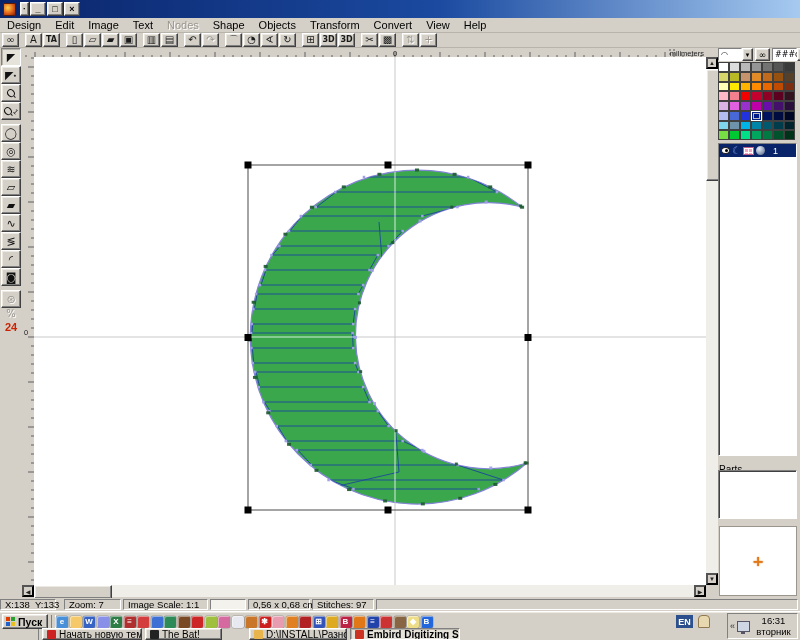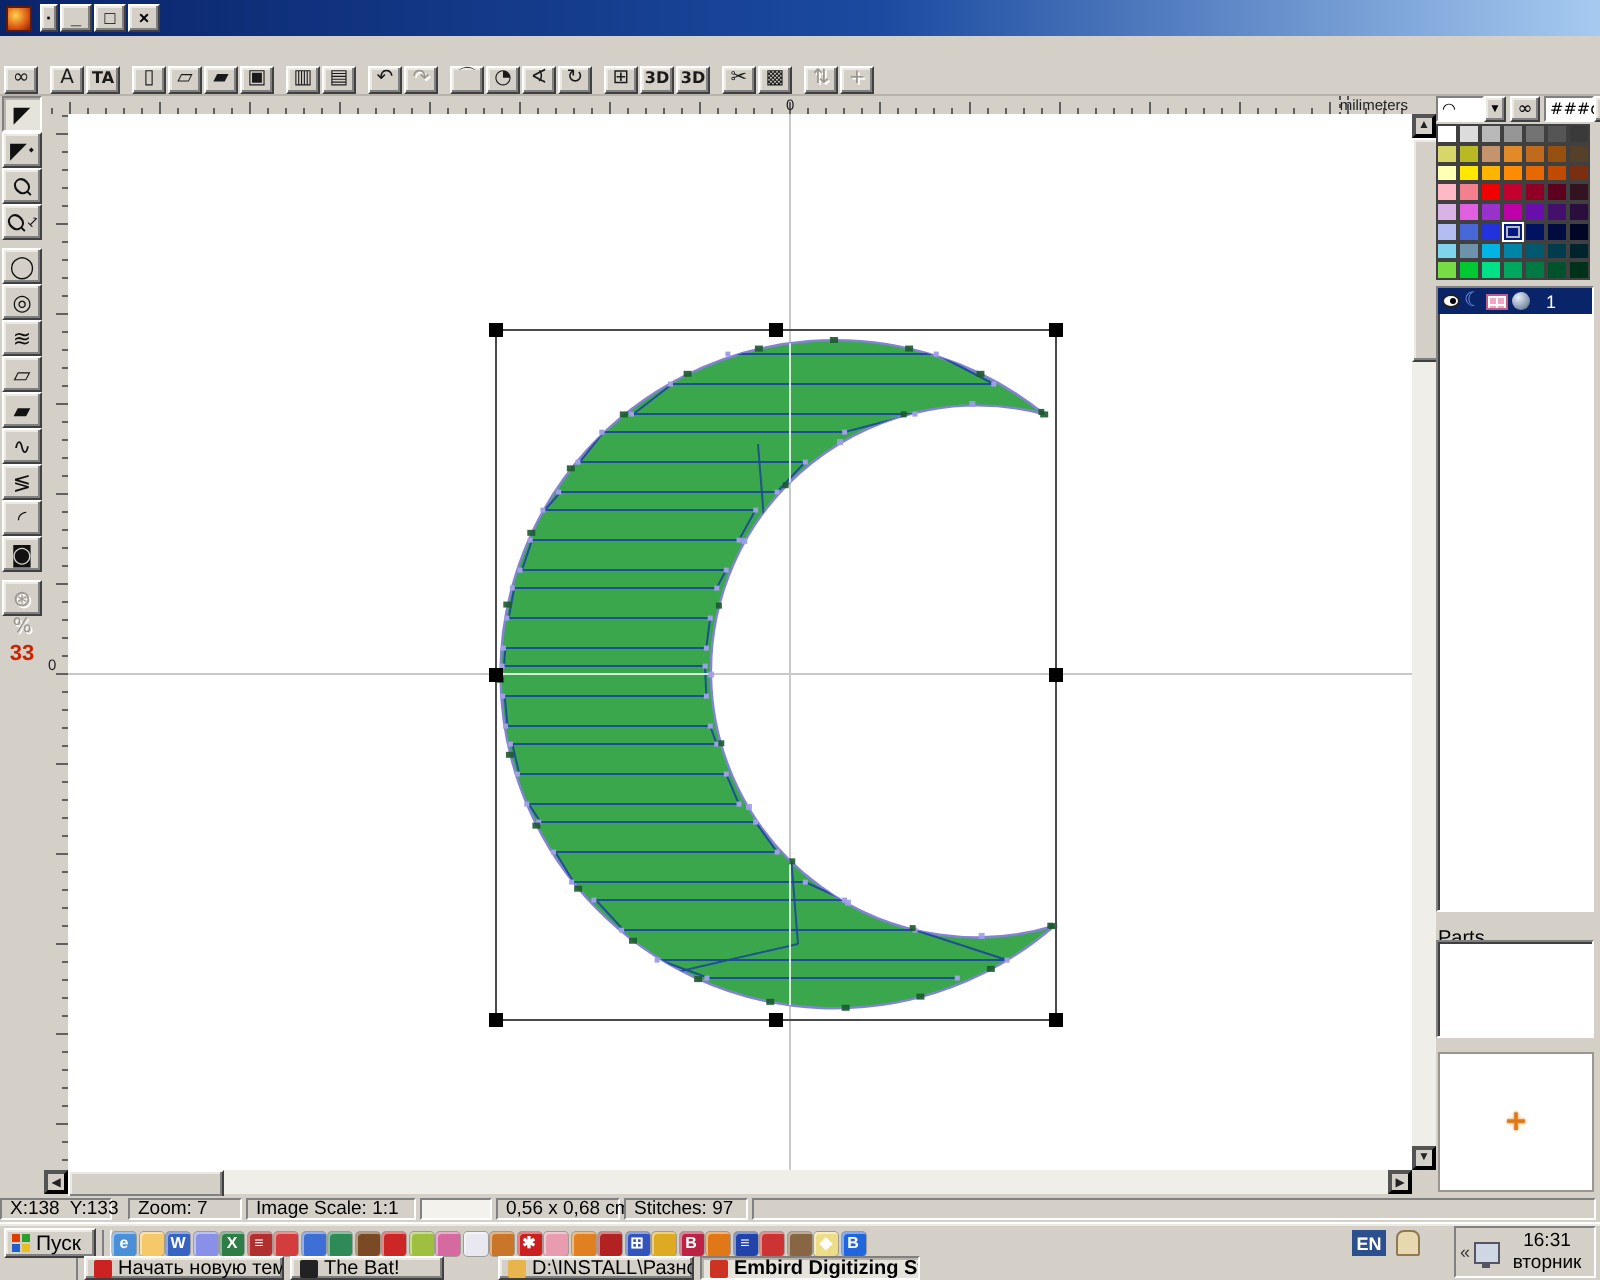--- a/index.html
+++ b/index.html
@@ -106,21 +106,21 @@
   #statusbar{left:0;top:598px;width:800px;height:13px;background:#d4d0c8;}
   .seg{position:absolute;top:1px;height:11px;box-sizing:border-box;background:#d4d0c8;
      border:1px solid;border-color:#808080 #ffffff #ffffff #808080;
      font-size:9.5px;display:flex;align-items:center;padding:0 4px;white-space:pre;color:#000;}
   .seg.box{background:#f4f2ec;}
 
   
   #taskbar{left:0;top:611px;width:800px;height:29px;background:#d4d0c8;border-top:1px solid #ffffff;
      box-shadow:inset 0 1px 0 #ece9e2;}
   #start-btn{left:2px;top:2px;width:46px;height:15px;display:flex;align-items:center;gap:3px;
-     padding:0 3px;box-sizing:border-box;font-weight:normal;font-size:10.5px;}
+     padding:0 3px;box-sizing:border-box;font-weight:bold;font-size:10.5px;}
   #start-flag{width:9px;height:9px;display:grid;grid-template-columns:4px 4px;grid-auto-rows:4px;gap:1px;}
   #start-flag i{display:block;}
   .tb-divider{position:absolute;width:3px;border-left:1px solid #808080;border-right:1px solid #ffffff;}
   #quicklaunch{left:56px;top:2px;height:15px;display:flex;align-items:center;gap:1.5px;}
   .ql{width:12px;height:12px;border-radius:2px;display:flex;align-items:center;justify-content:center;
      color:#fff;font-size:8px;font-weight:bold;box-shadow:inset 1px 1px 0 rgba(255,255,255,.45), 0 0 0 0.5px rgba(0,0,0,.25);}
   #taskwindows{left:42px;top:16px;height:13px;display:flex;gap:3px;}
   .taskbtn{height:12px;display:flex;align-items:center;gap:3px;padding:0 4px;font-size:10px;
      white-space:nowrap;overflow:hidden;box-sizing:border-box;}
   .taskbtn .ticon{width:9px;height:9px;flex:0 0 9px;border-radius:1px;}
@@ -140,20 +140,33 @@
 </head>
 <body>
 
 <div id="app" data-name="application-window">
 
   <div id="titlebar" class="abs" data-name="titlebar">
     <span id="title-icon" data-name="app-icon"></span>
     <span id="title-btns" data-name="window-controls"><button class="winbtn raised small" data-name="window-extra-button">·</button><button class="winbtn raised" data-name="window-minimize-button">_</button><button class="winbtn raised" data-name="window-restore-button">□</button><button class="winbtn raised" data-name="window-close-button">×</button></span>
   </div>
 
+  <div id="menubar" class="abs" data-name="menubar">
+      <span class="menu-item" data-name="menu-design">Design</span>
+      <span class="menu-item" data-name="menu-edit">Edit</span>
+      <span class="menu-item" data-name="menu-image">Image</span>
+      <span class="menu-item" data-name="menu-text">Text</span>
+      <span class="menu-item disabled" data-name="menu-nodes">Nodes</span>
+      <span class="menu-item" data-name="menu-shape">Shape</span>
+      <span class="menu-item" data-name="menu-objects">Objects</span>
+      <span class="menu-item" data-name="menu-transform">Transform</span>
+      <span class="menu-item" data-name="menu-convert">Convert</span>
+      <span class="menu-item" data-name="menu-view">View</span>
+      <span class="menu-item" data-name="menu-help">Help</span>
+    </div>
 
   <div id="toolbar" class="abs" data-name="main-toolbar">
       <button class="tb raised" data-name="find-button">
         <span class="glyph" data-name="find-icon">∞</span>
       </button>
       <button class="tb raised gap" data-name="lettering-button">
         <span class="glyph" data-name="lettering-icon">A</span>
       </button>
       <button class="tb raised txt" data-name="text-transform-button">
         <span class="glyph" data-name="text-transform-icon">TA</span>
@@ -258,21 +271,21 @@
         <button class="tool raised" data-name="tool-arc">
           <span class="glyph" data-name="tool-arc-icon">◜</span>
         </button>
         <button class="tool raised" data-name="tool-sfumato">
           <span class="glyph" data-name="tool-sfumato-icon">◙</span>
         </button>
         <button class="tool raised gapv tool-disabled" data-name="tool-settings">
           <span class="glyph" data-name="tool-settings-icon">⊛</span>
         </button>
         <div class="glyphfont" data-name="split-indicator-icon" id="tool-split">%</div>
-        <div data-name="stitch-counter" id="tool-counter">33</div>
+        <div data-name="stitch-counter" id="tool-counter">24</div>
       </div>
 
     <div id="ruler-top" class="abs" data-name="horizontal-ruler">
       <svg id="ruler-top-svg" width="684" height="9">
           <line x1="4" y1="6" x2="4" y2="9" stroke="#606060" stroke-width="1"></line>
           <line x1="13" y1="3" x2="13" y2="9" stroke="#606060" stroke-width="1"></line>
           <line x1="22" y1="6" x2="22" y2="9" stroke="#606060" stroke-width="1"></line>
           <line x1="31" y1="6" x2="31" y2="9" stroke="#606060" stroke-width="1"></line>
           <line x1="40" y1="6" x2="40" y2="9" stroke="#606060" stroke-width="1"></line>
           <line x1="49" y1="6" x2="49" y2="9" stroke="#606060" stroke-width="1"></line>

